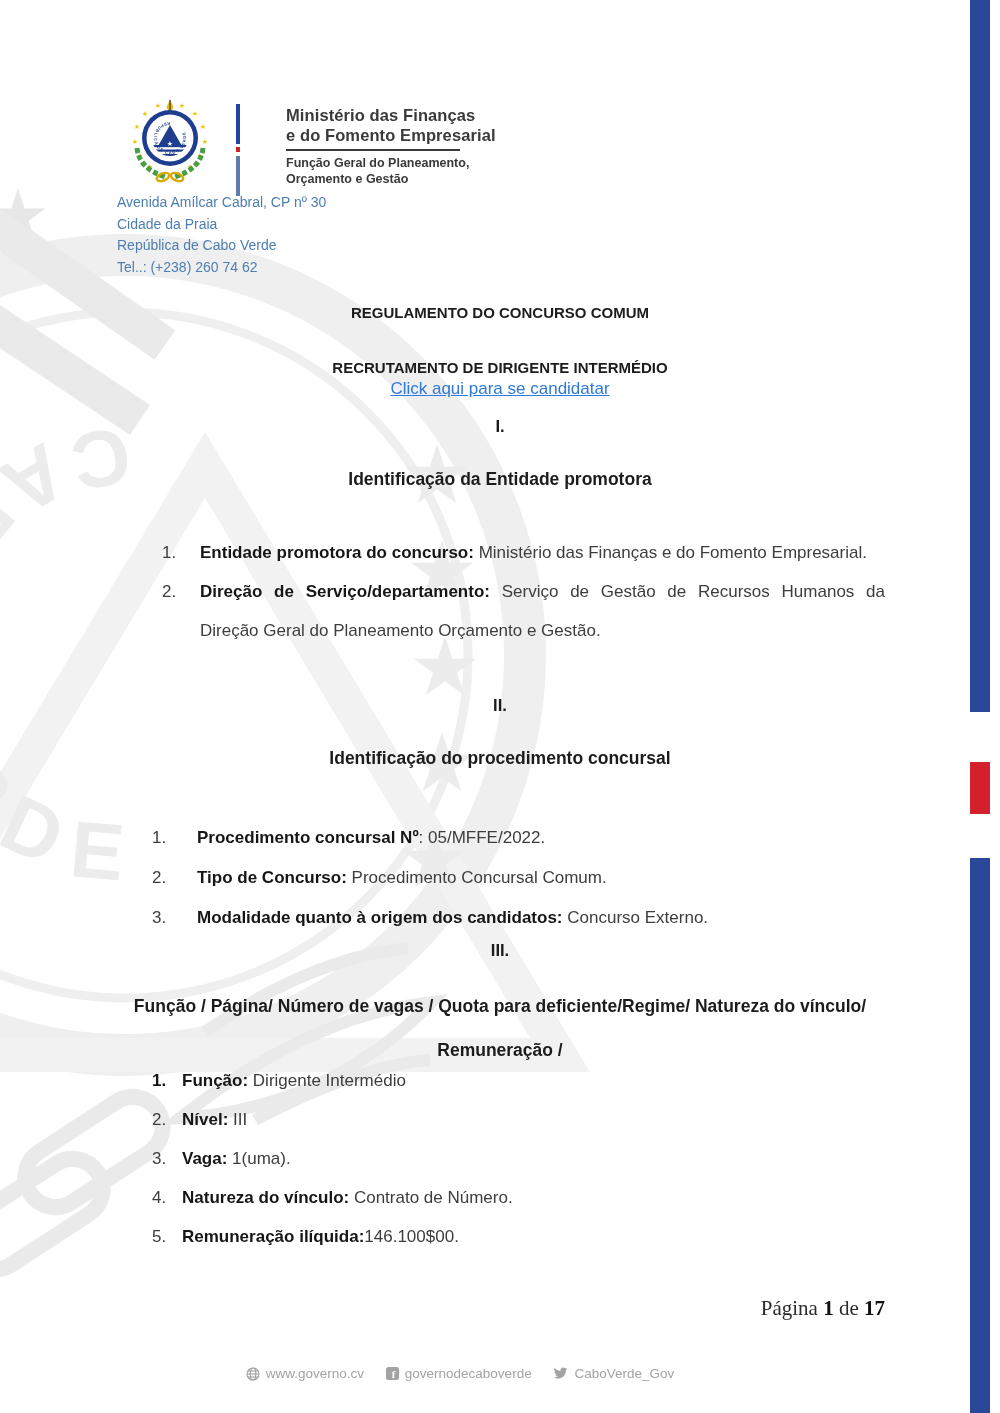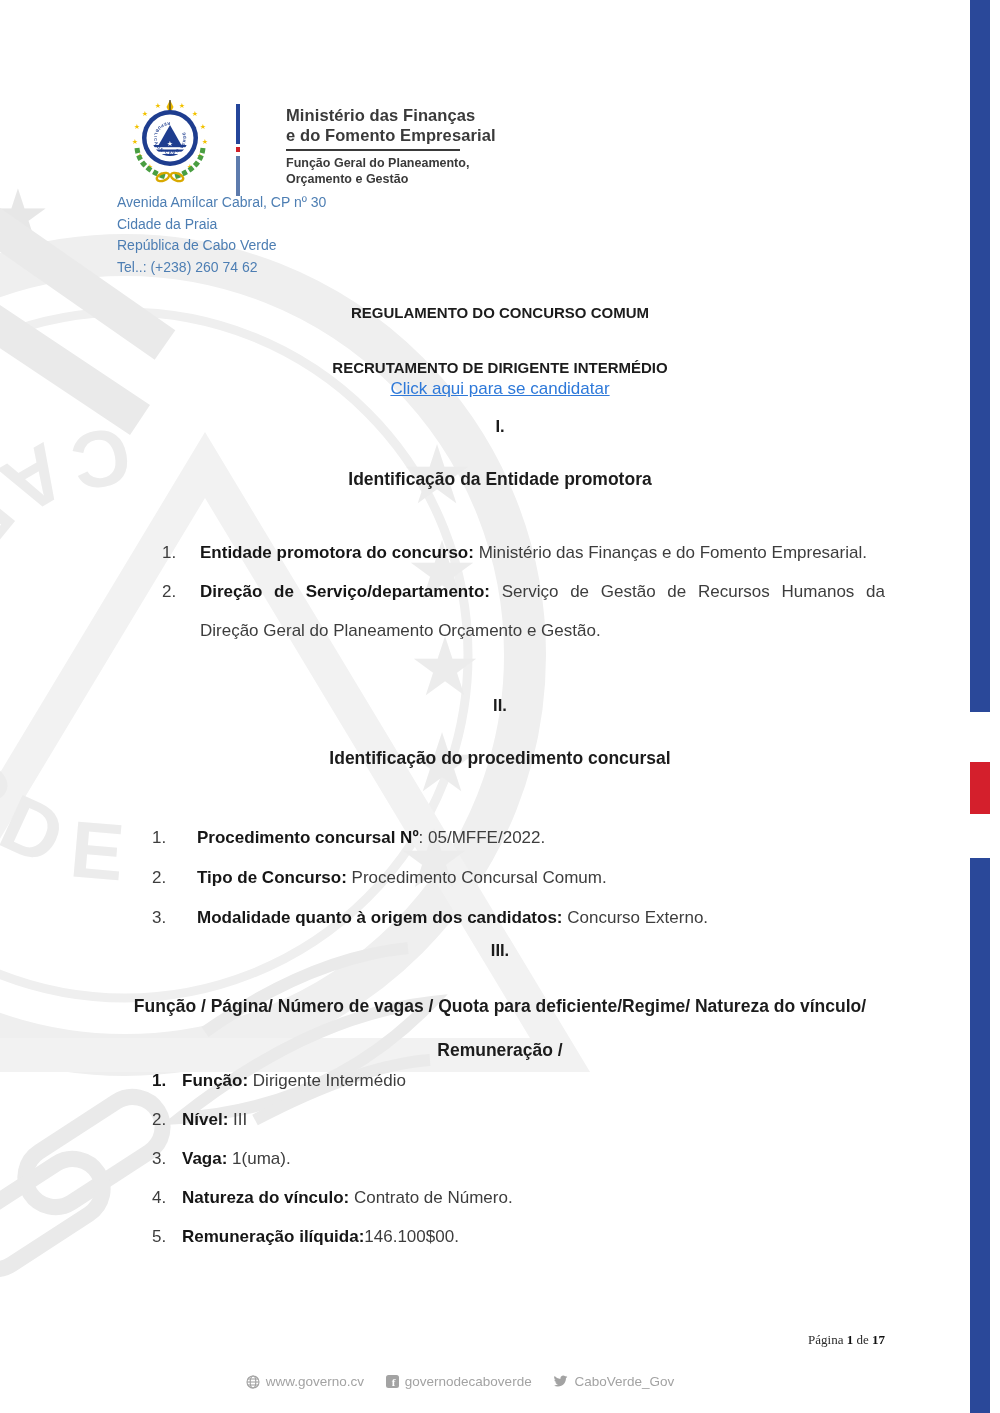--- a/index.html
+++ b/index.html
@@ -39,26 +39,26 @@
   .list1 .num{width:38px;}
   .list2 .li{margin-left:37px;}
   .list2 .num{width:45px;}
   .list3 .li{margin-left:37px;}
   .list3 .num{width:30px;}
   .li .txt{flex:1;}
   .list1 .txt{text-align:justify;}
   .li b{color:#161616;font-weight:bold;}
   .num.bold{font-weight:bold;color:#161616;}
   
-  .pagenum{position:absolute;top:1332px;right:115px;z-index:3;
-    font-family:"Liberation Serif","DejaVu Serif",serif;font-size:13px;color:#2b2b2b;}
+  .pagenum{position:absolute;top:1296px;right:115px;z-index:3;
+    font-family:"Liberation Serif","DejaVu Serif",serif;font-size:21px;color:#2b2b2b;}
   .pagenum b{font-weight:bold;color:#111;}
   .social{position:absolute;top:1362px;left:0;width:920px;text-align:center;z-index:3;
     font-size:13.5px;color:#a3a3a3;}
-  .social .item{display:inline-flex;align-items:center;margin:12px 9px;vertical-align:middle;}
+  .social .item{display:inline-flex;align-items:center;margin:4px 9px;vertical-align:middle;}
   .social .item svg{margin-right:6px;}
 </style>
 </head>
 <body>
 
 <div class="page">
 
   <svg class="watermark" viewBox="0 0 1000 1413" aria-hidden="true">
     <defs>
       <path id="wmArc" d="M 125,430 A 225,225 0 1 0 125.1,430" fill="none"></path>

